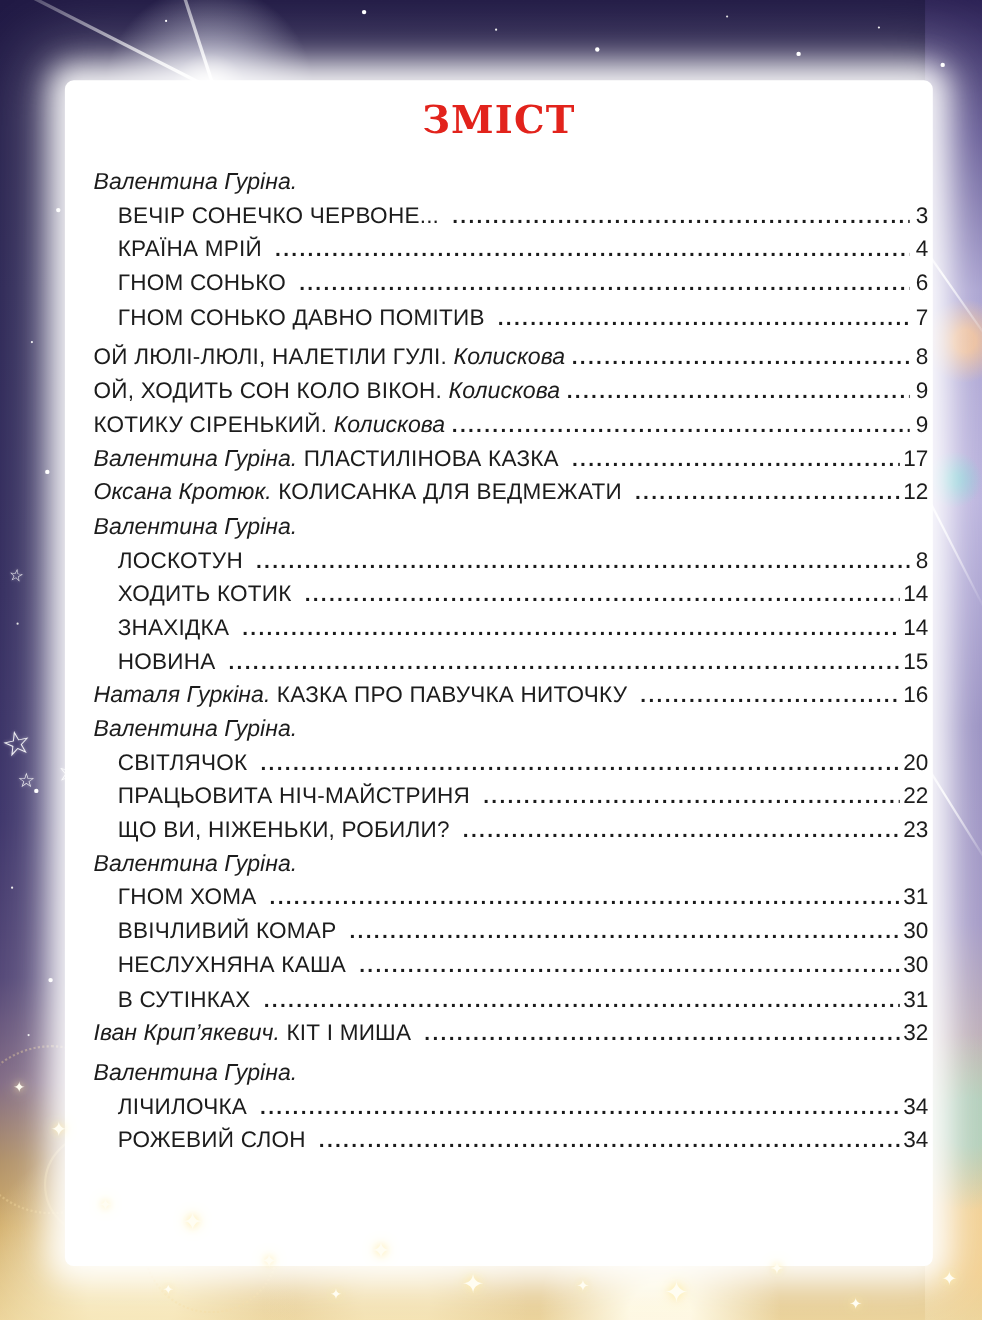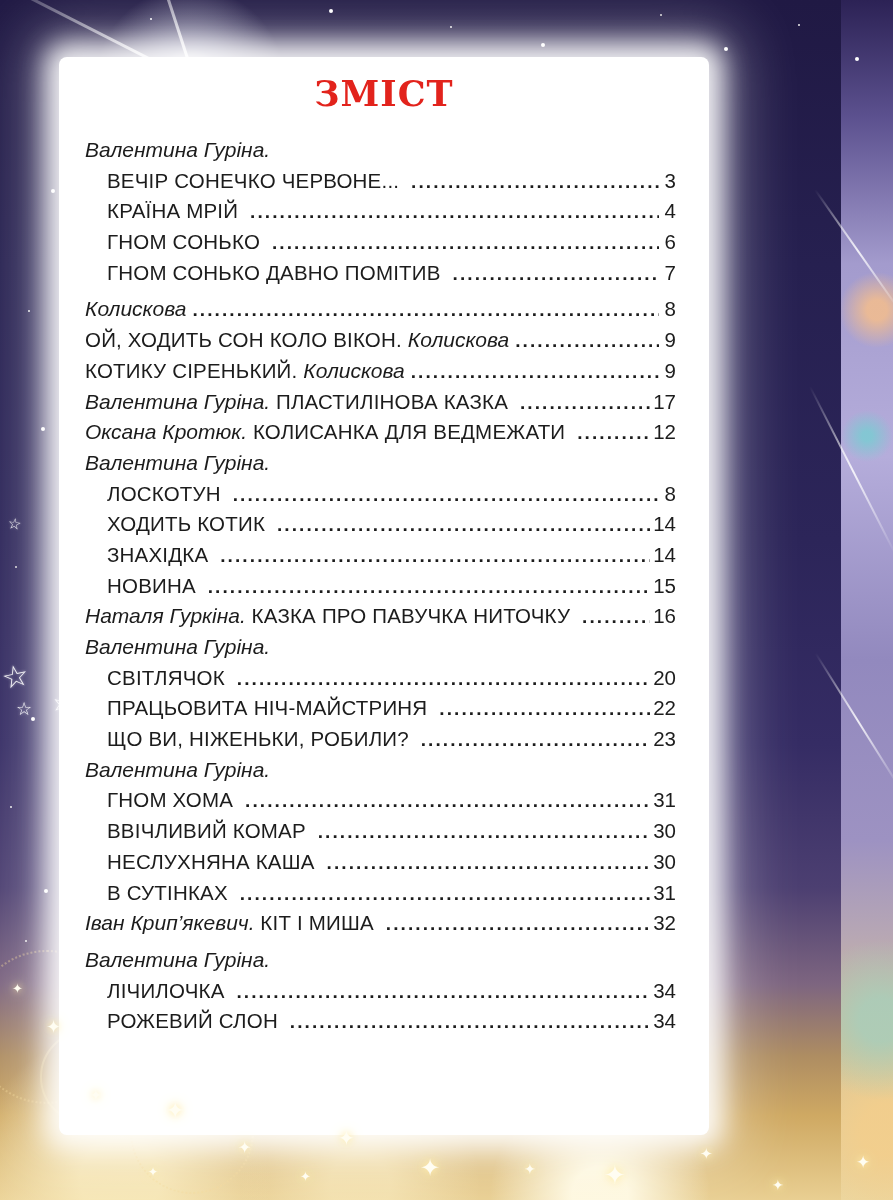--- a/index.html
+++ b/index.html
@@ -36,30 +36,30 @@
       -122px 292px 0 0 #eee, -108px 410px 0 1px #fff, -135px 548px 0 0 #ddd, -118px 700px 0 1px #fff,
       -140px 788px 0 0 #eee, -105px 872px 0 1px #fff, -125px 922px 0 0 #eee;}
   .sparkle{position:absolute;z-index:6;color:#fffdf2;text-shadow:0 0 7px #ffeeb0,0 0 14px #ffe9a0;line-height:1;}
   .outline-star{position:absolute;z-index:2;color:rgba(255,255,255,.92);line-height:1;text-shadow:0 0 3px rgba(255,255,255,.6);}
   .swirl{position:absolute;z-index:1;border:2px solid rgba(243,216,150,.38);border-radius:50%;}
   .sw1{left:-30px;top:950px;width:150px;height:150px;border-style:dotted;}
   .sw2{left:40px;top:1030px;width:90px;height:90px;}
   .sw3{left:130px;top:1070px;width:120px;height:120px;border-style:dotted;}
   
   .page{
-    position:absolute;left:59px;top:57px;width:650px;height:1078px;z-index:5;
+    position:absolute;left:59px;top:73px;width:789px;height:1078px;z-index:5;
     background:#fff;border-radius:8px;
     box-shadow:0 0 26px 14px rgba(255,255,255,.9), 0 0 60px 30px rgba(255,255,255,.35);
   }
   .page-title{
     margin:16px 0 24px 0;text-align:center;
     font-family:"DejaVu Serif","Liberation Serif",serif;font-weight:700;
     font-size:35px;letter-spacing:1px;color:#e2231c;
   }
-  .toc{padding:0 33px 0 26px;}
+  .toc{padding:0 4px 0 26px;}
   .toc-row{display:flex;align-items:baseline;height:30.7px;white-space:nowrap;overflow:hidden;color:#1c1c1c;}
   .toc-row.gap{margin-top:6px;}
   .toc-row.indent{padding-left:22px;}
   .author,.subtitle{font-style:italic;font-size:21px;}
   .title{font-size:20.5px;letter-spacing:.2px;}
   .leader{flex:1;min-width:10px;overflow:hidden;margin:0 3px 0 6px;font-size:19px;font-weight:700;letter-spacing:2.1px;color:#1b1b1b;}
   .leader::after{content:"....................................................................................................................................";}
   .page-num{font-size:20.5px;text-align:right;min-width:14px;}
 </style>
 </head>
@@ -118,20 +118,21 @@
           <span class="title">ГНОМ СОНЬКО&nbsp;</span>
           <span class="leader"></span>
           <span class="page-num">6</span>
         </div>
         <div class="toc-row indent">
           <span class="title">ГНОМ СОНЬКО ДАВНО ПОМІТИВ&nbsp;</span>
           <span class="leader"></span>
           <span class="page-num">7</span>
         </div>
         <div class="toc-row gap">
+          <span class="title">ОЙ ЛЮЛІ-ЛЮЛІ, НАЛЕТІЛИ ГУЛІ.&nbsp;</span>
           <span class="subtitle">Колискова</span>
           <span class="leader"></span>
           <span class="page-num">8</span>
         </div>
         <div class="toc-row">
           <span class="title">ОЙ, ХОДИТЬ СОН КОЛО ВІКОН.&nbsp;</span>
           <span class="subtitle">Колискова</span>
           <span class="leader"></span>
           <span class="page-num">9</span>
         </div>

